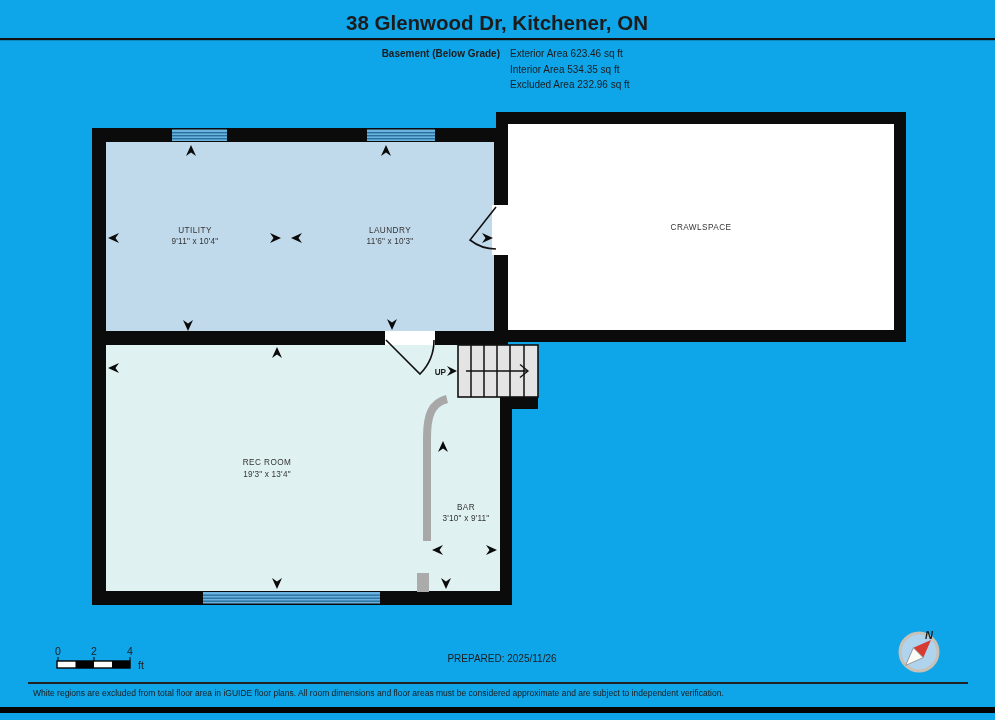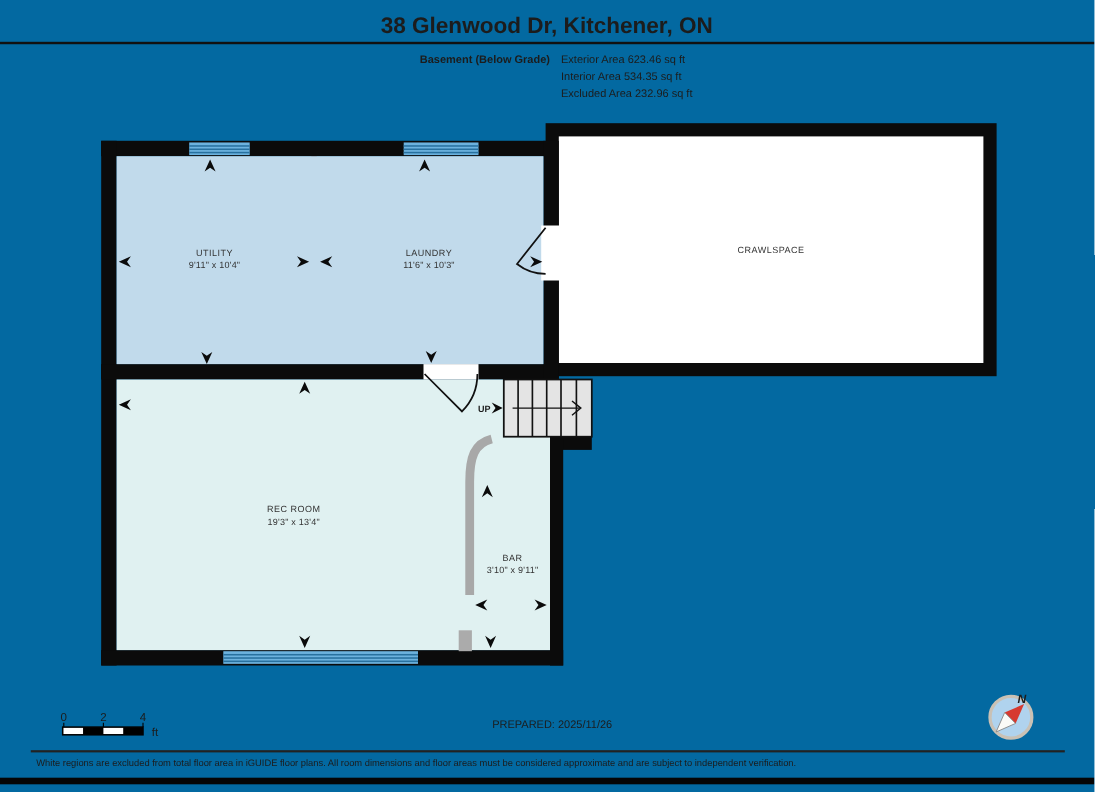--- a/index.html
+++ b/index.html
@@ -1,16 +1,16 @@
 <!DOCTYPE html>
 <html><head>
 <meta charset="utf-8">
 <style>
   html,body{margin:0;padding:0;background:#ffffff;}
-  #page{position:relative;width:995px;height:720px;background:#0369a1;overflow:hidden;
+  #page{position:relative;width:995px;height:720px;background:#0ea5e9;overflow:hidden;
         font-family:"Liberation Sans",sans-serif;}
   svg{position:absolute;left:0;top:0;}
   svg text{font-family:"Liberation Sans",sans-serif;fill:#1c1c1c;}
   .room-name{font-size:8.2px;letter-spacing:.45px;fill:#333;}
   .room-dims{font-size:8.2px;letter-spacing:.2px;fill:#333;}
 </style>
 </head>
 <body>
 
 <div id="page">

